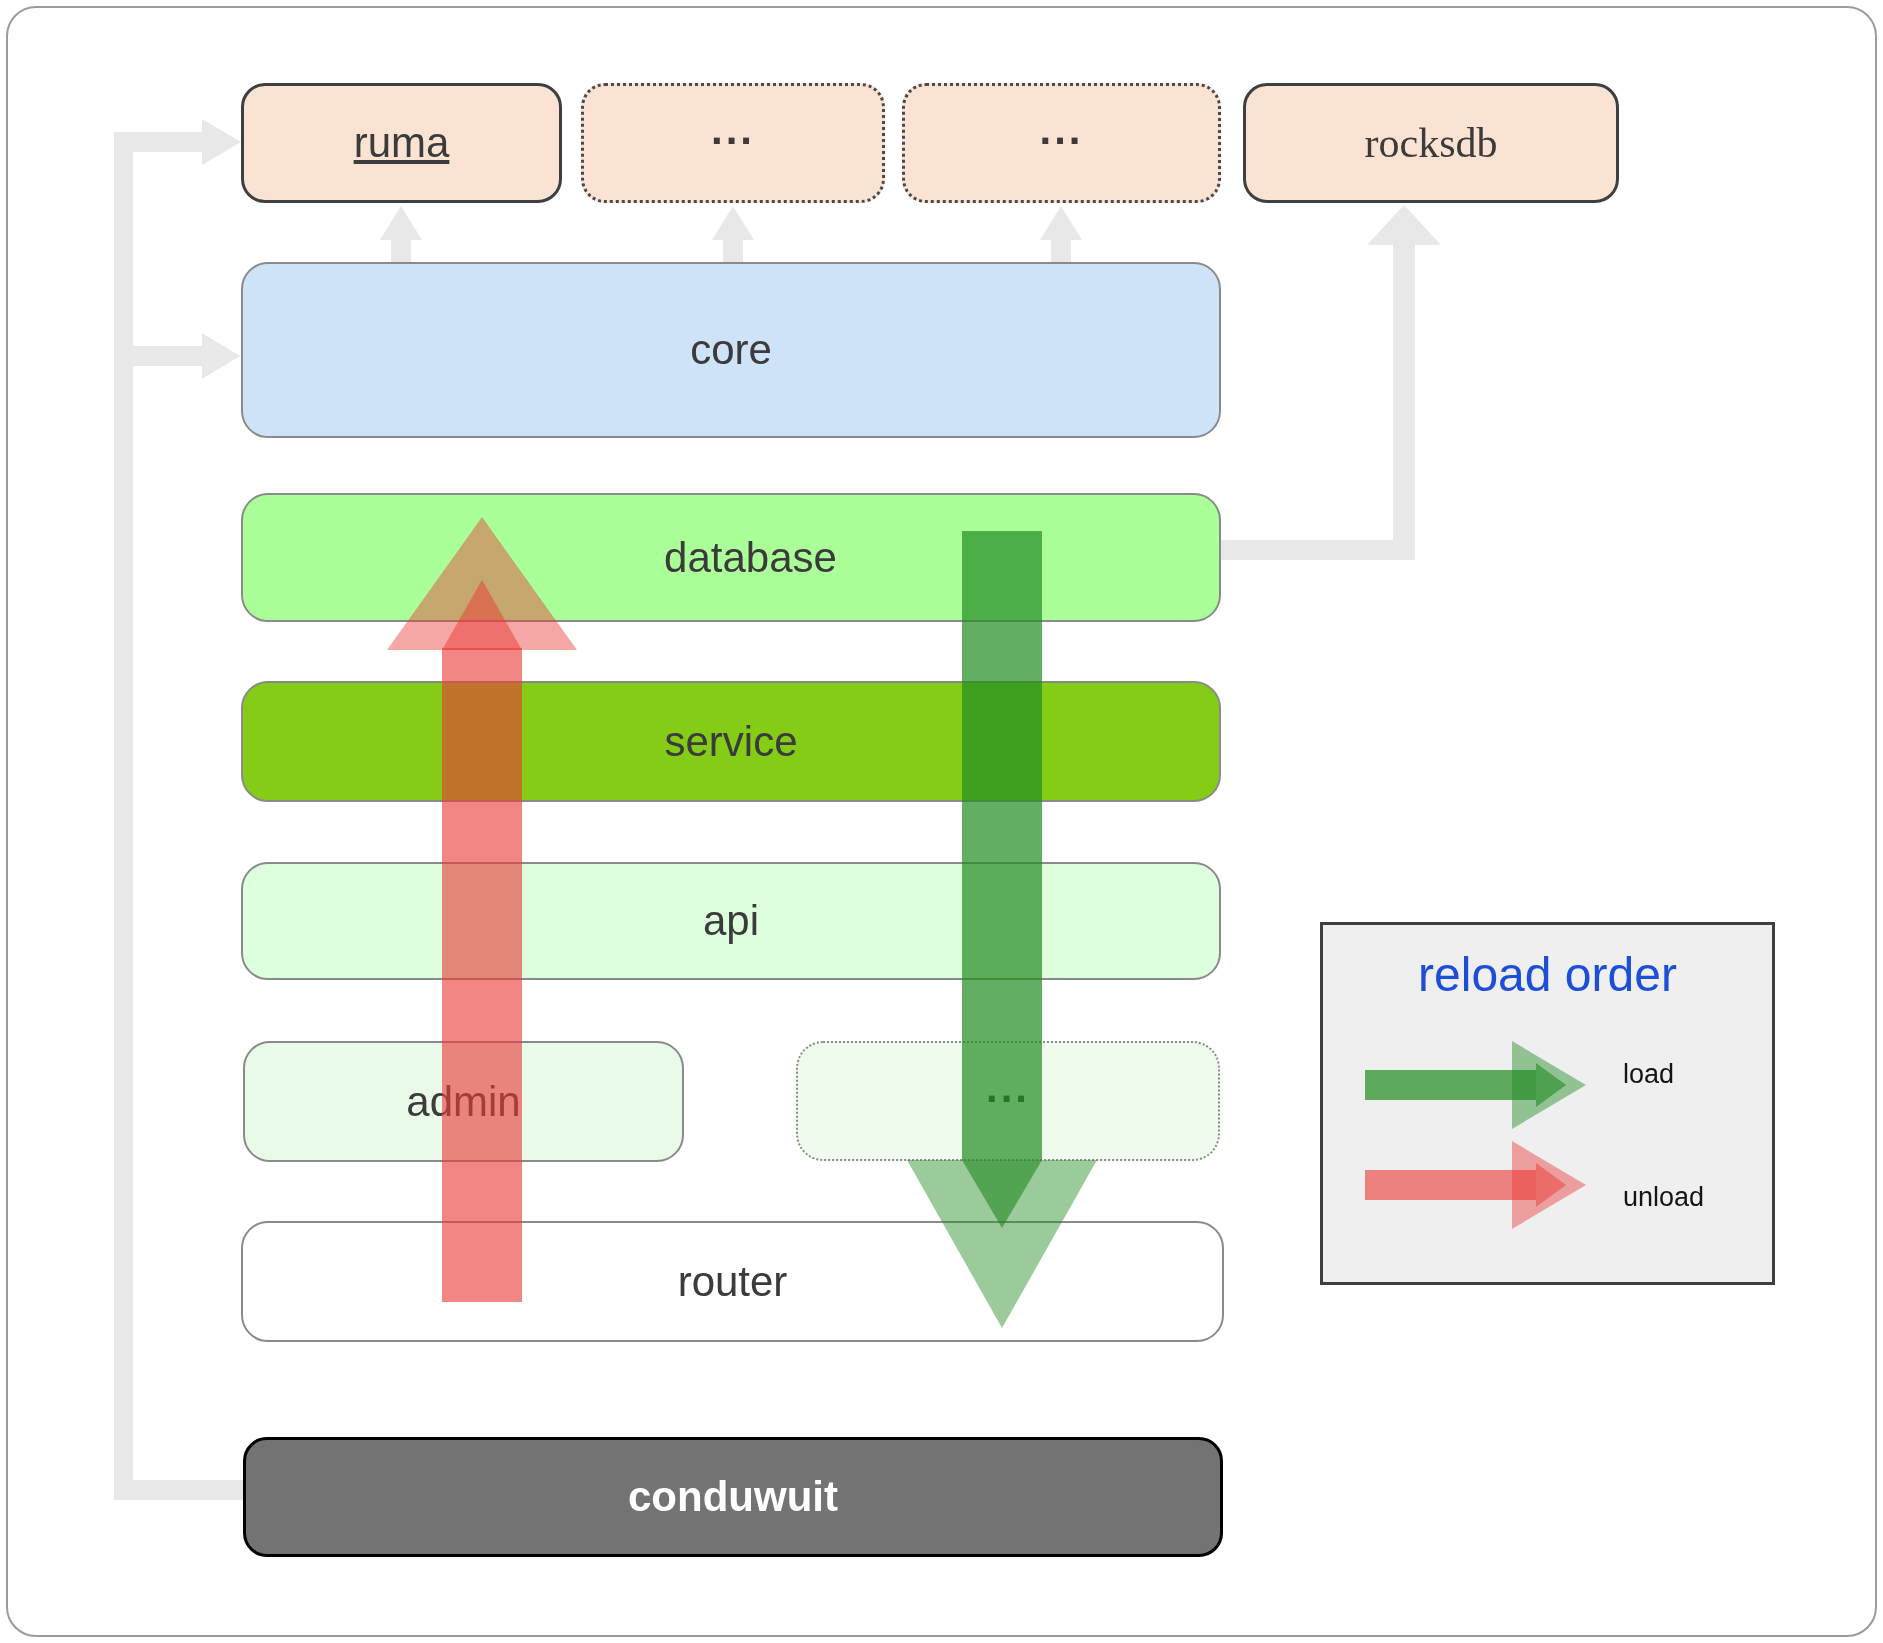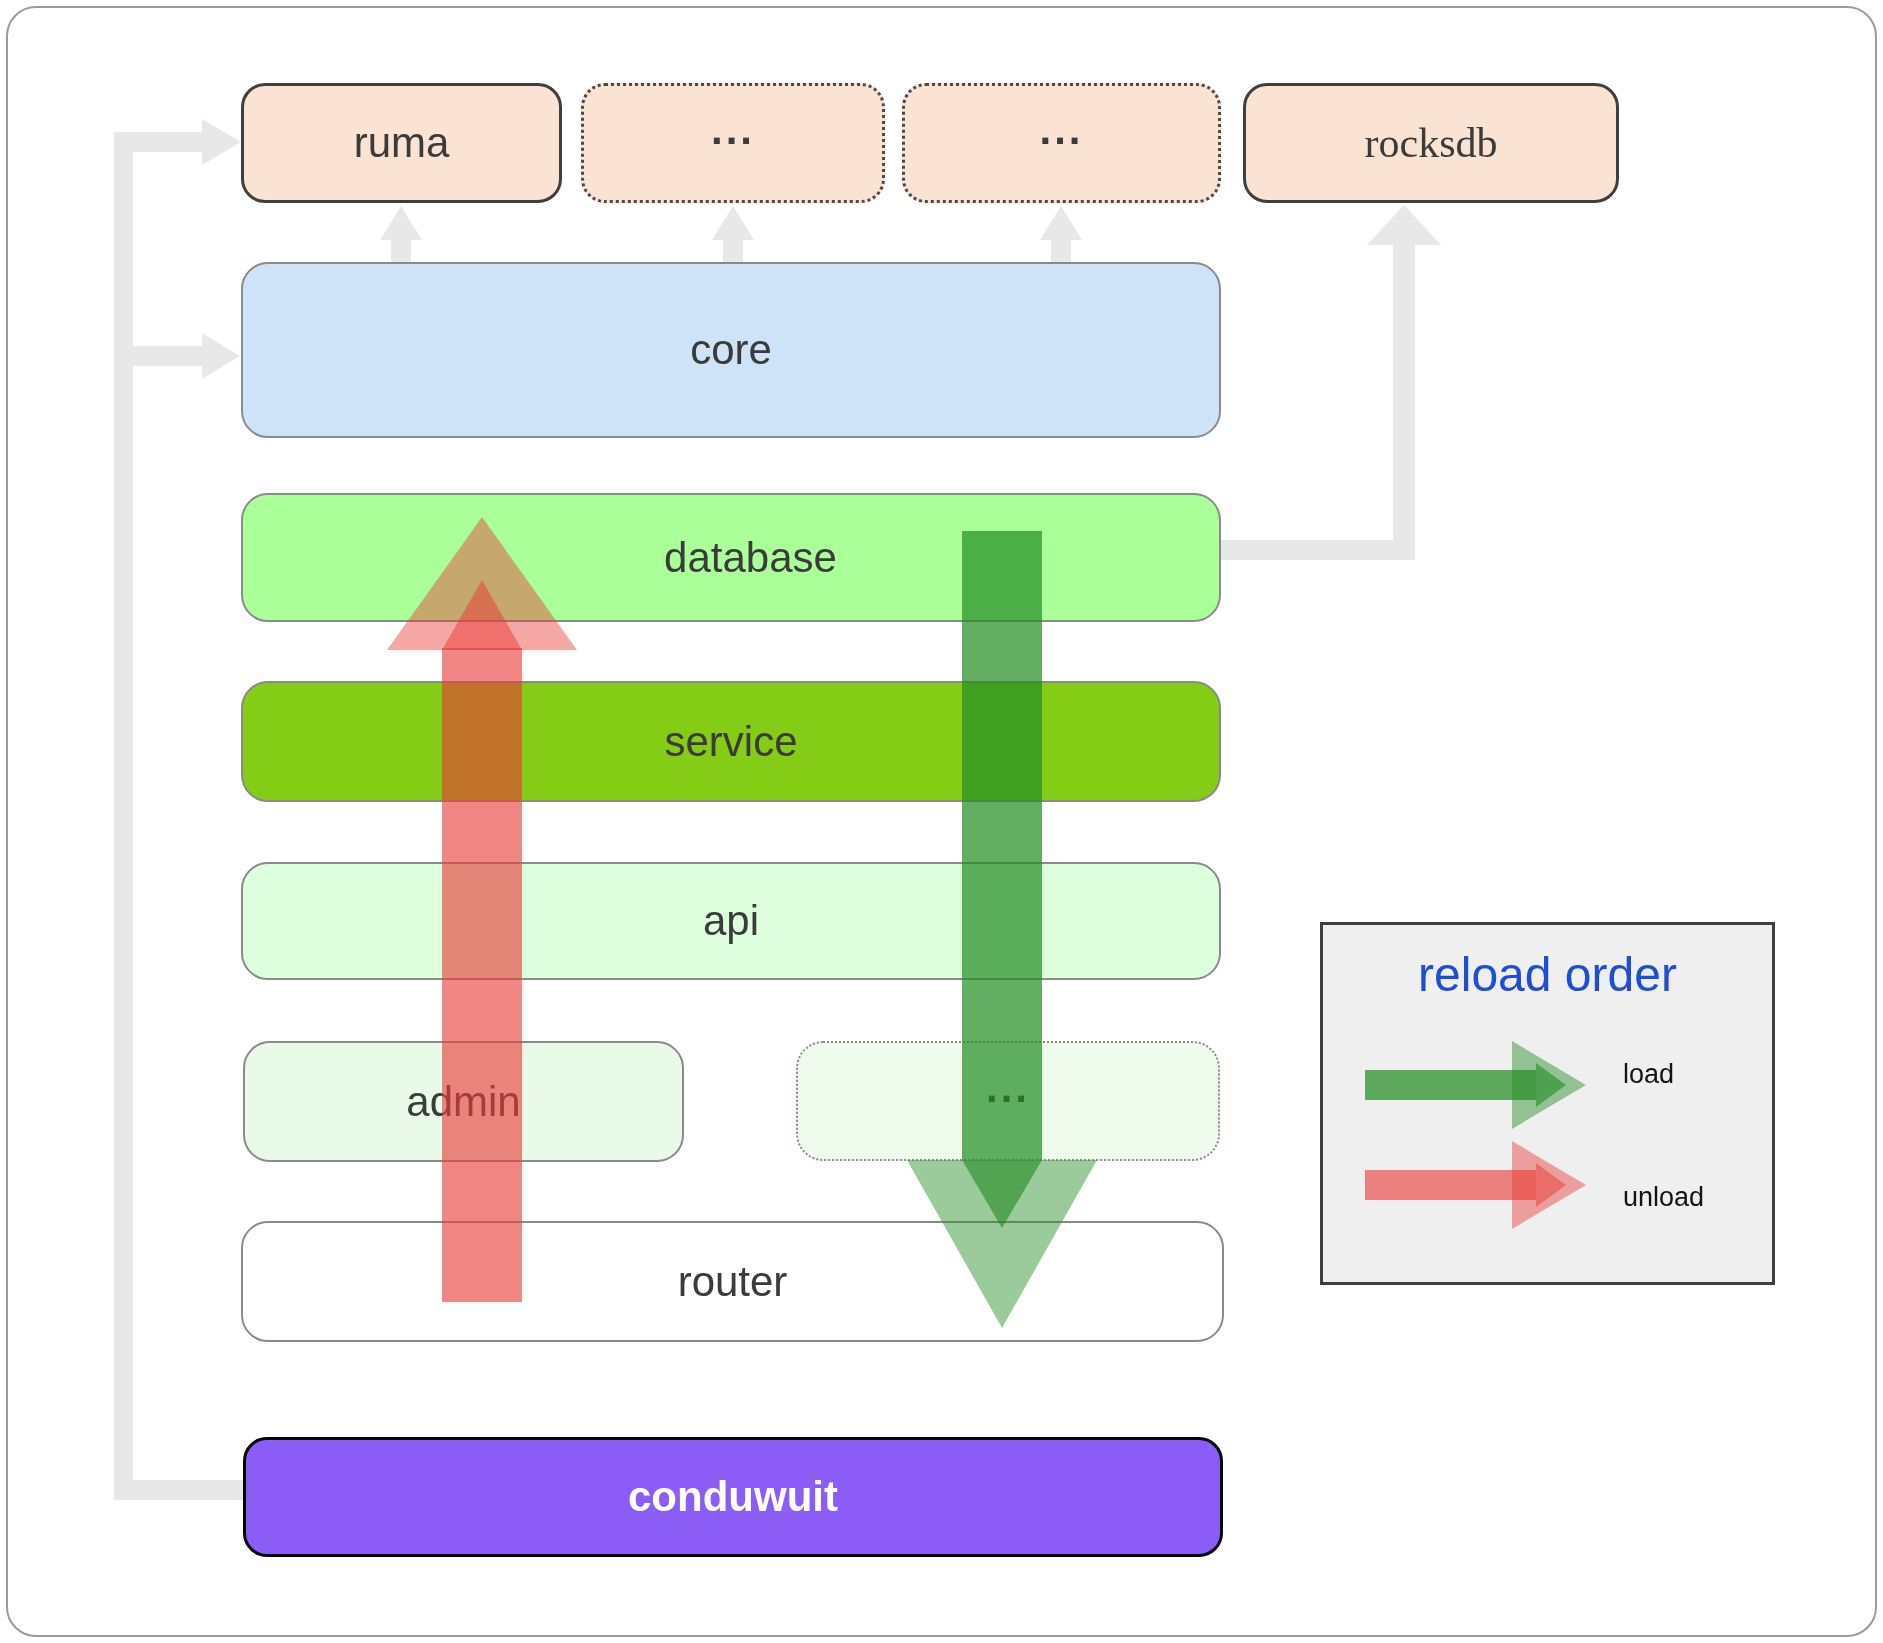--- a/index.html
+++ b/index.html
@@ -27,34 +27,34 @@
   .box--dots .box__label{transform:translateY(-0.32em);font-weight:700;letter-spacing:3px;}
   .fill-peach{background:#fbe3d3;}
   .fill-blue{background:#cfe3f8;}
   .fill-green-bright{background:#aaff99;padding-left:39px;}
   .fill-green-mid{background:#84cc16;}
   .fill-green-light{background:#ddffdd;}
   .fill-green-faint{background:#eafae9;}
   .fill-green-faint2{background:#effbec;}
   .fill-white{background:#ffffff;}
 
-  #box-ruma{left:241px;top:83px;width:321px;height:120px;}
+  #box-ruma{left:241px;top:83px;width:321px;height:120px;text-decoration:underline;}
   #box-ellipsis1{left:581px;top:83px;width:304px;height:120px;}
   #box-ellipsis2{left:902px;top:83px;width:319px;height:120px;}
   #box-rocksdb{left:1243px;top:83px;width:376px;height:120px;font-family:Liberation Serif, serif;}
   #box-core{left:241px;top:262px;width:980px;height:176px;}
   #box-database{left:241px;top:493px;width:980px;height:129px;}
   #box-service{left:241px;top:681px;width:980px;height:121px;}
   #box-api{left:241px;top:862px;width:980px;height:118px;}
   #box-admin{left:243px;top:1041px;width:441px;height:121px;}
   #box-admin-ellipsis{left:796px;top:1041px;width:424px;height:120px;}
   #box-router{left:241px;top:1221px;width:983px;height:121px;}
   #box-conduwuit{
     left:243px;top:1437px;width:980px;height:120px;
-    border:3px solid #000000;background:#8b5cf6;
+    border:3px solid #000000;background:#737373;
     color:#ffffff;font-weight:700;
   }
 
   #legend{
     position:absolute;left:1320px;top:922px;width:455px;height:363px;
     box-sizing:border-box;border:3px solid #3f3f3f;background:#efefef;
   }
   #legend .legend-title{
     position:absolute;left:0;top:22px;width:100%;
     text-align:center;font-size:48px;color:#1d4ed8;

